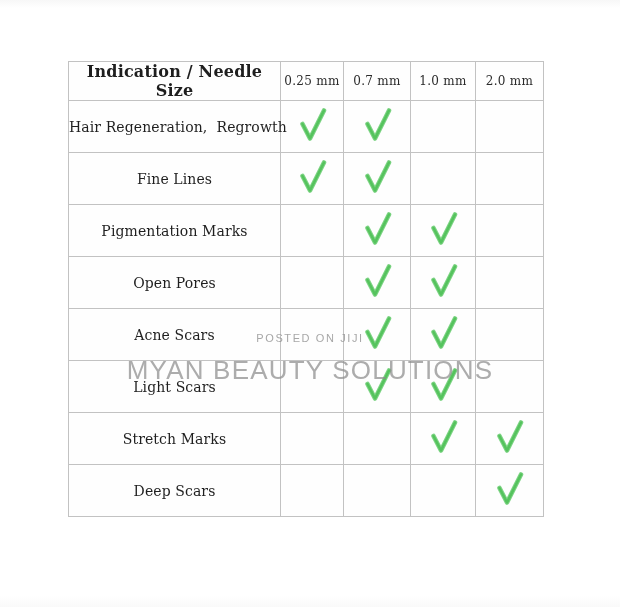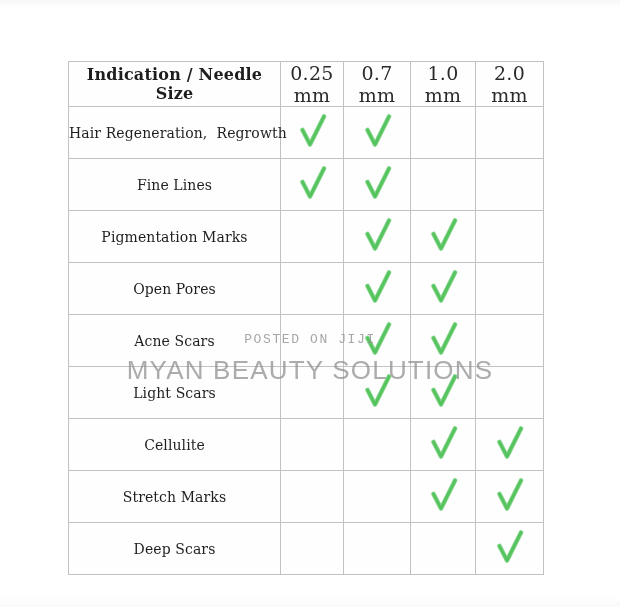--- a/index.html
+++ b/index.html
@@ -40,21 +40,21 @@
   .col-20     { width: 68px; }
   .needle-table thead tr { height: 39px; }
   .needle-table tbody tr { height: 52px; }
   th.header-label {
     font-size: 16px;
     font-weight: bold;
     color: #1e1e1e;
     letter-spacing: 0.2px;
   }
   th.header-size {
-    font-size: 19px;
+    font-size: 12px;
     font-weight: normal;
     color: #2b2b2b;
     letter-spacing: 0.3px;
   }
   td.row-label {
     font-size: 14px;
     color: #1f1f1f;
     white-space: pre;
     letter-spacing: 0.1px;
   }
@@ -70,24 +70,23 @@
     position: absolute;
     left: 0;
     width: 620px;
     text-align: center;
     font-family: "Liberation Sans", "DejaVu Sans", sans-serif;
     pointer-events: none;
     z-index: 5;
   }
   .wm-small {
     top: 332px;
-    font-size: 13px;
+    font-size: 11px;
     color: rgba(150, 150, 150, 0.85);
     letter-spacing: 1.6px;
-    font-family: Liberation Mono, monospace;
   }
   .wm-large {
     top: 355px;
     font-size: 26px;
     color: rgba(140, 140, 140, 0.72);
     letter-spacing: 1.2px;
   }
 </style>
 </head>
 <body>
@@ -208,37 +207,20 @@
 </td>
         <td class="check-cell">
   <svg width="29" height="37" viewBox="0 0 29 37" aria-hidden="true">
     <polyline points="4.5,17 12,31.5 26,3.5" fill="none" stroke="#7fd486" stroke-width="4.6" stroke-linecap="round" stroke-linejoin="round"></polyline>
     <polyline points="4.5,17 12,31.5 26,3.5" fill="none" stroke="#55c35d" stroke-width="2.6" stroke-linecap="round" stroke-linejoin="round"></polyline>
   </svg>
 </td>
         <td class="check-cell"></td>
       </tr>
       <tr>
-        <td class="row-label">Cellulite</td>
-        <td class="check-cell"></td>
-        <td class="check-cell"></td>
-        <td class="check-cell">
-  <svg width="29" height="37" viewBox="0 0 29 37" aria-hidden="true">
-    <polyline points="4.5,17 12,31.5 26,3.5" fill="none" stroke="#7fd486" stroke-width="4.6" stroke-linecap="round" stroke-linejoin="round"></polyline>
-    <polyline points="4.5,17 12,31.5 26,3.5" fill="none" stroke="#55c35d" stroke-width="2.6" stroke-linecap="round" stroke-linejoin="round"></polyline>
-  </svg>
-</td>
-        <td class="check-cell">
-  <svg width="29" height="37" viewBox="0 0 29 37" aria-hidden="true">
-    <polyline points="4.5,17 12,31.5 26,3.5" fill="none" stroke="#7fd486" stroke-width="4.6" stroke-linecap="round" stroke-linejoin="round"></polyline>
-    <polyline points="4.5,17 12,31.5 26,3.5" fill="none" stroke="#55c35d" stroke-width="2.6" stroke-linecap="round" stroke-linejoin="round"></polyline>
-  </svg>
-</td>
-      </tr>
-      <tr>
         <td class="row-label">Stretch Marks</td>
         <td class="check-cell"></td>
         <td class="check-cell"></td>
         <td class="check-cell">
   <svg width="29" height="37" viewBox="0 0 29 37" aria-hidden="true">
     <polyline points="4.5,17 12,31.5 26,3.5" fill="none" stroke="#7fd486" stroke-width="4.6" stroke-linecap="round" stroke-linejoin="round"></polyline>
     <polyline points="4.5,17 12,31.5 26,3.5" fill="none" stroke="#55c35d" stroke-width="2.6" stroke-linecap="round" stroke-linejoin="round"></polyline>
   </svg>
 </td>
         <td class="check-cell">

